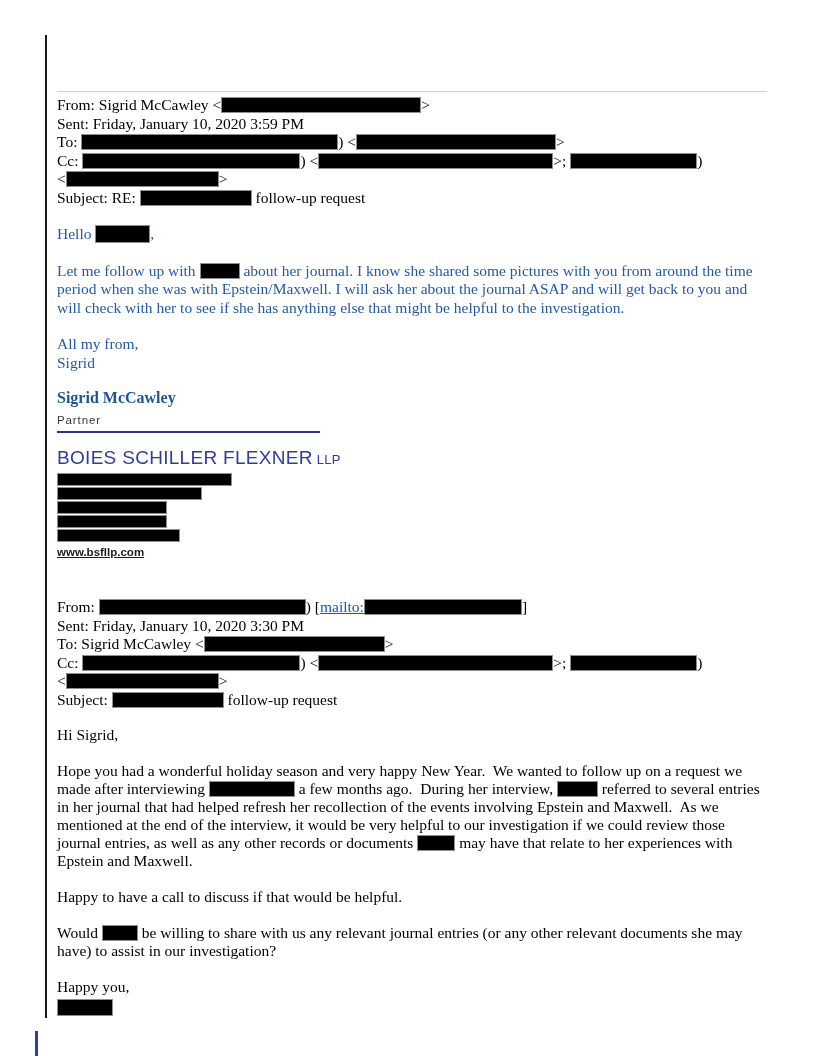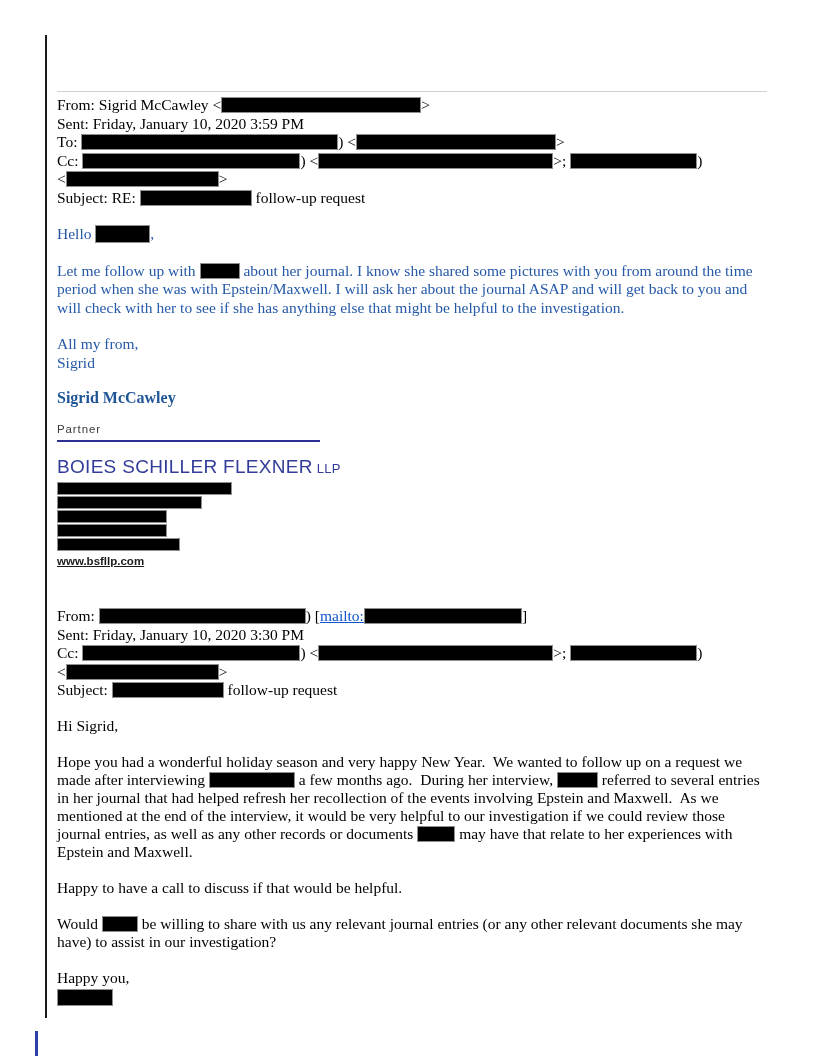--- a/index.html
+++ b/index.html
@@ -17,21 +17,21 @@
   .lbl{font-weight:normal;}
   .t{white-space:pre-wrap;}
   .rd{display:inline-block;background:#000;border:1px solid #8f8f8f;box-sizing:border-box;height:16px;vertical-align:-3px;}
   .rd-tall{height:18px;vertical-align:-4px;}
   .body1{color:#2559A8;line-height:18.5px;}
   .greet1{margin-top:18px;}
   .para{margin-top:18px;}
   .line{line-height:18.5px;}
   .mailto{color:#1155CC;text-decoration:underline;cursor:pointer;}
   .sig-name{color:#1F5597;font-weight:bold;font-size:16px;line-height:20px;margin-top:16px;font-family:Liberation Serif, serif;}
-  .sig-title{font-family:"Liberation Sans", sans-serif;font-size:11.5px;color:#3a3a3a;letter-spacing:0.9px;line-height:12px;margin-top:15px;}
+  .sig-title{font-family:"Liberation Sans", sans-serif;font-size:11.5px;color:#3a3a3a;letter-spacing:0.9px;line-height:12px;margin-top:6px;}
   .sig-rule{width:263px;border-top:2px solid #2D3092;margin-top:5px;}
   .sig-firm{font-family:"Liberation Sans", sans-serif;color:#333D99;font-size:19px;letter-spacing:0.3px;line-height:23px;margin-top:13px;}
   .sig-firm .llp{font-size:13px;}
   .sig-bars .bar{background:#000;border:1px solid #8f8f8f;box-sizing:border-box;height:13px;margin-top:1px;}
   .sig-bars{margin-top:2px;}
   .sig-web{font-family:"Liberation Sans", sans-serif;font-size:11.5px;font-weight:bold;text-decoration:underline;color:#1c1c1c;line-height:12px;margin-top:4px;display:inline-block;cursor:pointer;}
   .body2{line-height:18px;}
   .closing-bar{display:block;background:#000;border:1px solid #8f8f8f;box-sizing:border-box;width:56px;height:17px;margin-top:2px;}
 </style>
 </head>
@@ -73,20 +73,21 @@
       <div class="bar" style="width:110px"></div>
       <div class="bar" style="width:110px"></div>
       <div class="bar" style="width:123px"></div>
     </div>
     <span class="sig-web">www.bsfllp.com</span>
   </div>
 
   <div class="hdr2">
     <div class="line"><span class="lbl">From:</span><span class="t"> </span><span class="rd" style="width:207px"></span><span class="t">) [</span><span class="mailto">mailto:</span><span class="rd" style="width:158px"></span><span class="t">]</span></div>
     <div class="line"><span class="lbl">Sent:</span><span class="t"> Friday, January 10, 2020 3:30 PM</span></div>
+    <div class="line"><span class="lbl">To:</span><span class="t"> Sigrid McCawley &lt;</span><span class="rd" style="width:181px"></span><span class="t">&gt;</span></div>
     <div class="line"><span class="lbl">Cc:</span><span class="t"> </span><span class="rd" style="width:218px"></span><span class="t">) &lt;</span><span class="rd" style="width:235px"></span><span class="t">&gt;; </span><span class="rd" style="width:127px"></span><span class="t">)</span></div>
     <div class="line"><span class="t">&lt;</span><span class="rd" style="width:153px"></span><span class="t">&gt;</span></div>
     <div class="line"><span class="lbl">Subject:</span><span class="t"> </span><span class="rd" style="width:112px"></span><span class="t"> follow-up request</span></div>
   </div>
 
   <div class="body2">
     <div class="para" style="margin-top:17px">Hi Sigrid,</div>
     <div class="para"><span class="t">Hope you had a wonderful holiday season and very happy New Year.  We wanted to follow up on a request we made after interviewing </span><span class="rd" style="width:86px"></span><span class="t"> a few months ago.  During her interview, </span><span class="rd" style="width:41px"></span><span class="t"> referred to several entries in her journal that had helped refresh her recollection of the events involving Epstein and Maxwell.  As we mentioned at the end of the interview, it would be very helpful to our investigation if we could review those journal entries, as well as any other records or documents </span><span class="rd" style="width:38px"></span><span class="t"> may have that relate to her experiences with Epstein and Maxwell.</span></div>
     <div class="para">Happy to have a call to discuss if that would be helpful.</div>
     <div class="para"><span class="t">Would </span><span class="rd" style="width:36px"></span><span class="t"> be willing to share with us any relevant journal entries (or any other relevant documents she may have) to assist in our investigation?</span></div>

